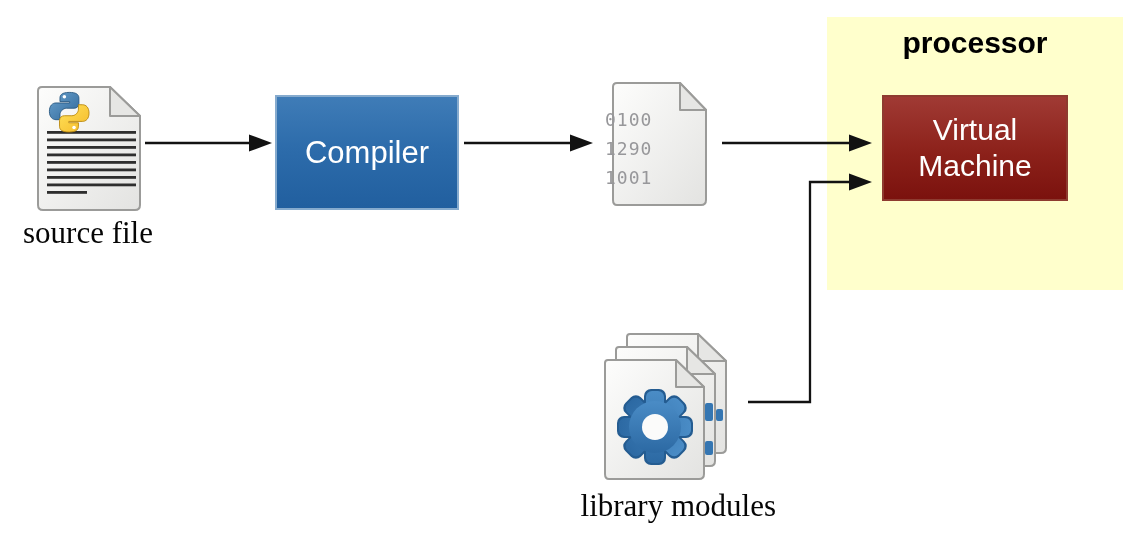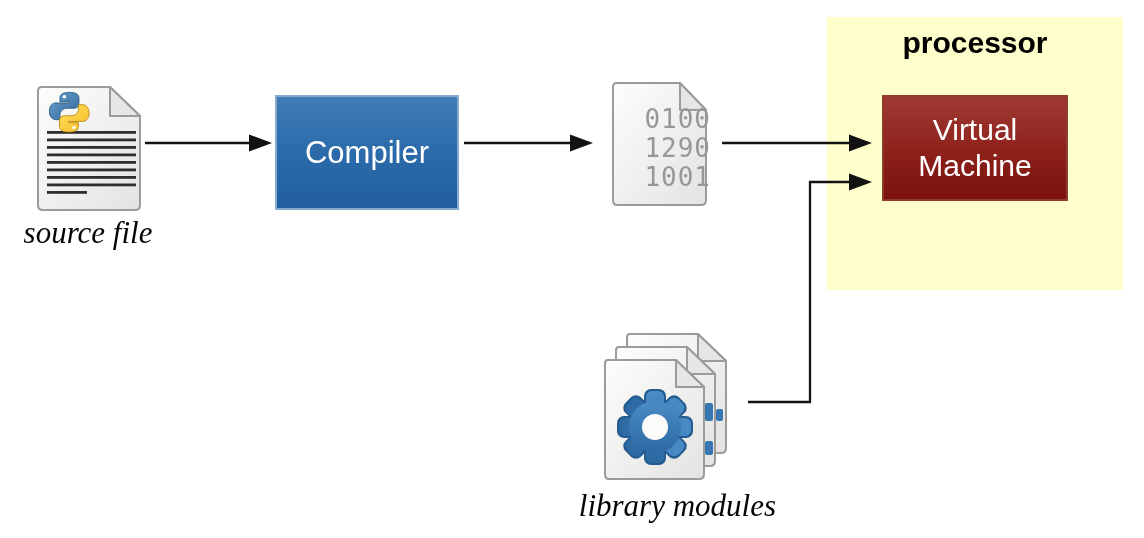--- a/index.html
+++ b/index.html
@@ -35,28 +35,28 @@
     background:linear-gradient(to bottom,#a03a34 0%,#8c211a 55%,#7b120e 100%);
     border:2px solid #8e3b30;box-sizing:border-box;
     font-size:30px;line-height:36px;padding:0 28px;
   }
   
   .icon-wrap{position:absolute;z-index:3;}
   .source-icon{left:30px;top:82px;width:115px;height:132px;}
   .bytecode-icon{left:605px;top:78px;width:106px;height:136px;}
   .library-icon{left:596px;top:329px;width:142px;height:158px;}
   .bytecode-digits{
-    position:absolute;left:0;top:27px;width:100%;text-align:right;
-    font-family:"DejaVu Sans Mono",monospace;font-size:26px;line-height:29px;
+    position:absolute;left:0;top:27px;width:100%;text-align:left;
+    font-family:"DejaVu Sans Mono",monospace;font-size:18px;line-height:29px;
     color:#97979a;letter-spacing:1px;z-index:4;
   }
   
   .caption{
     position:absolute;z-index:3;font-family:"Liberation Serif",serif;
-    font-style:italic;font-size:31px;color:#050505;text-align:center;white-space:nowrap;
+    font-size:31px;color:#050505;text-align:center;white-space:nowrap;
   }
   .caption-source{left:5px;top:215px;width:166px;}
   .caption-bytecode{left:565px;top:214px;width:165px;}
   .caption-library{left:558px;top:488px;width:218px;text-align:right;}
 </style>
 </head>
 <body>
 
 <div class="stage">
 

